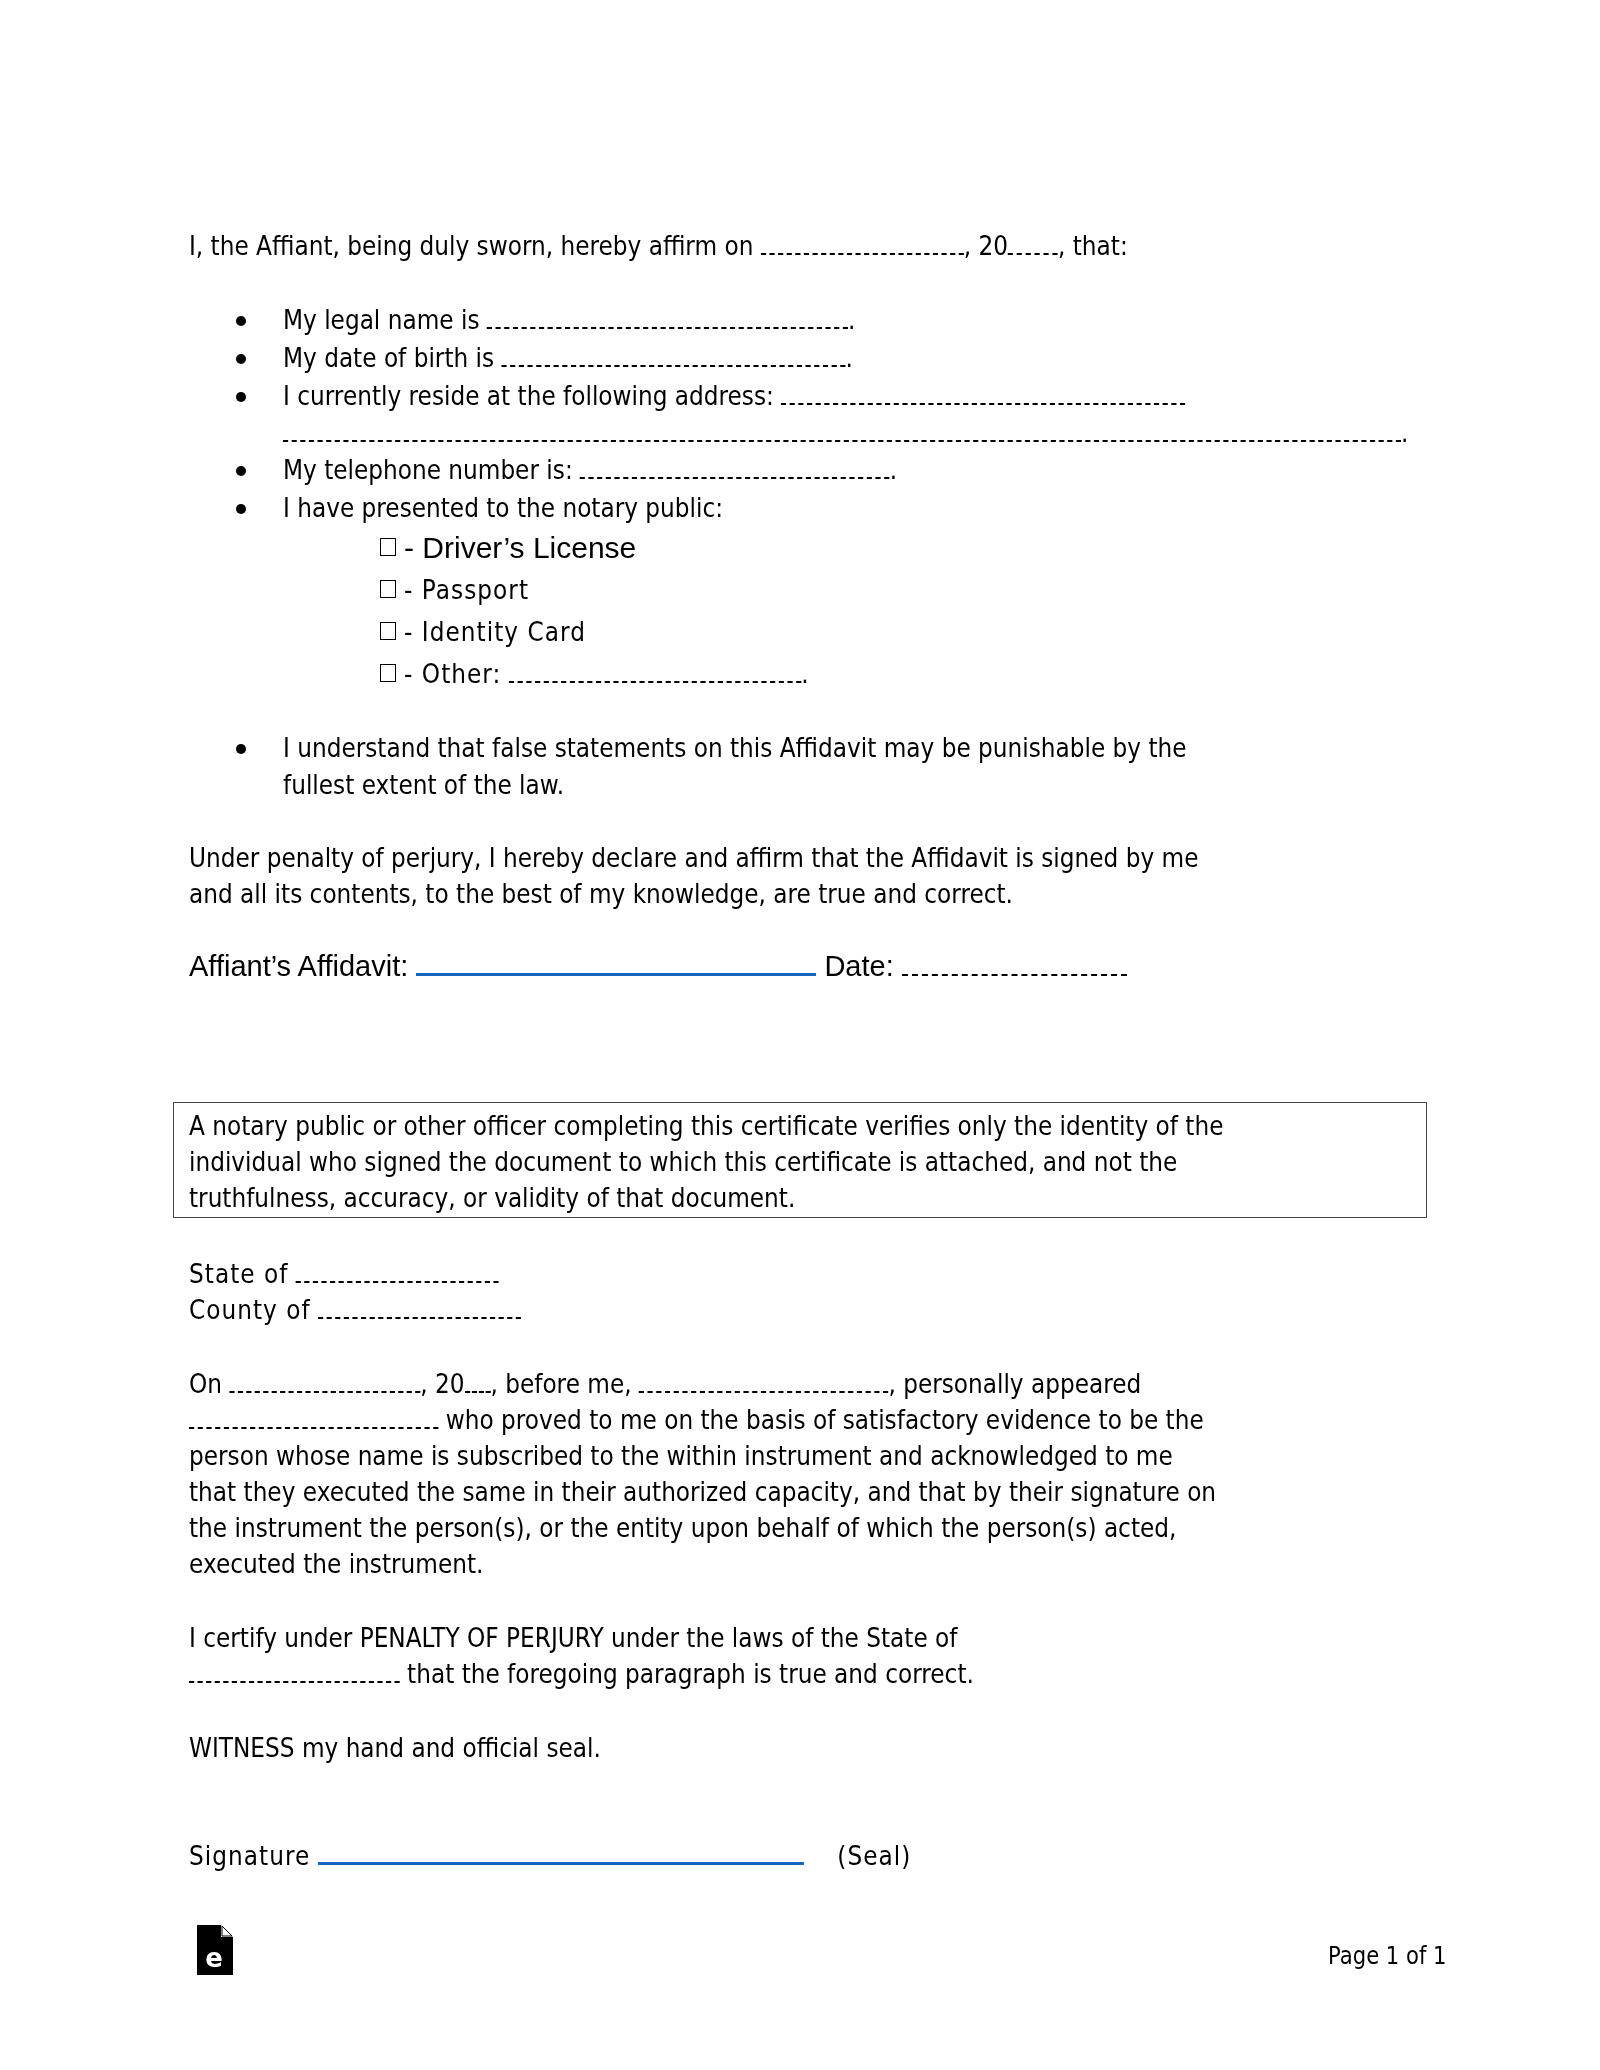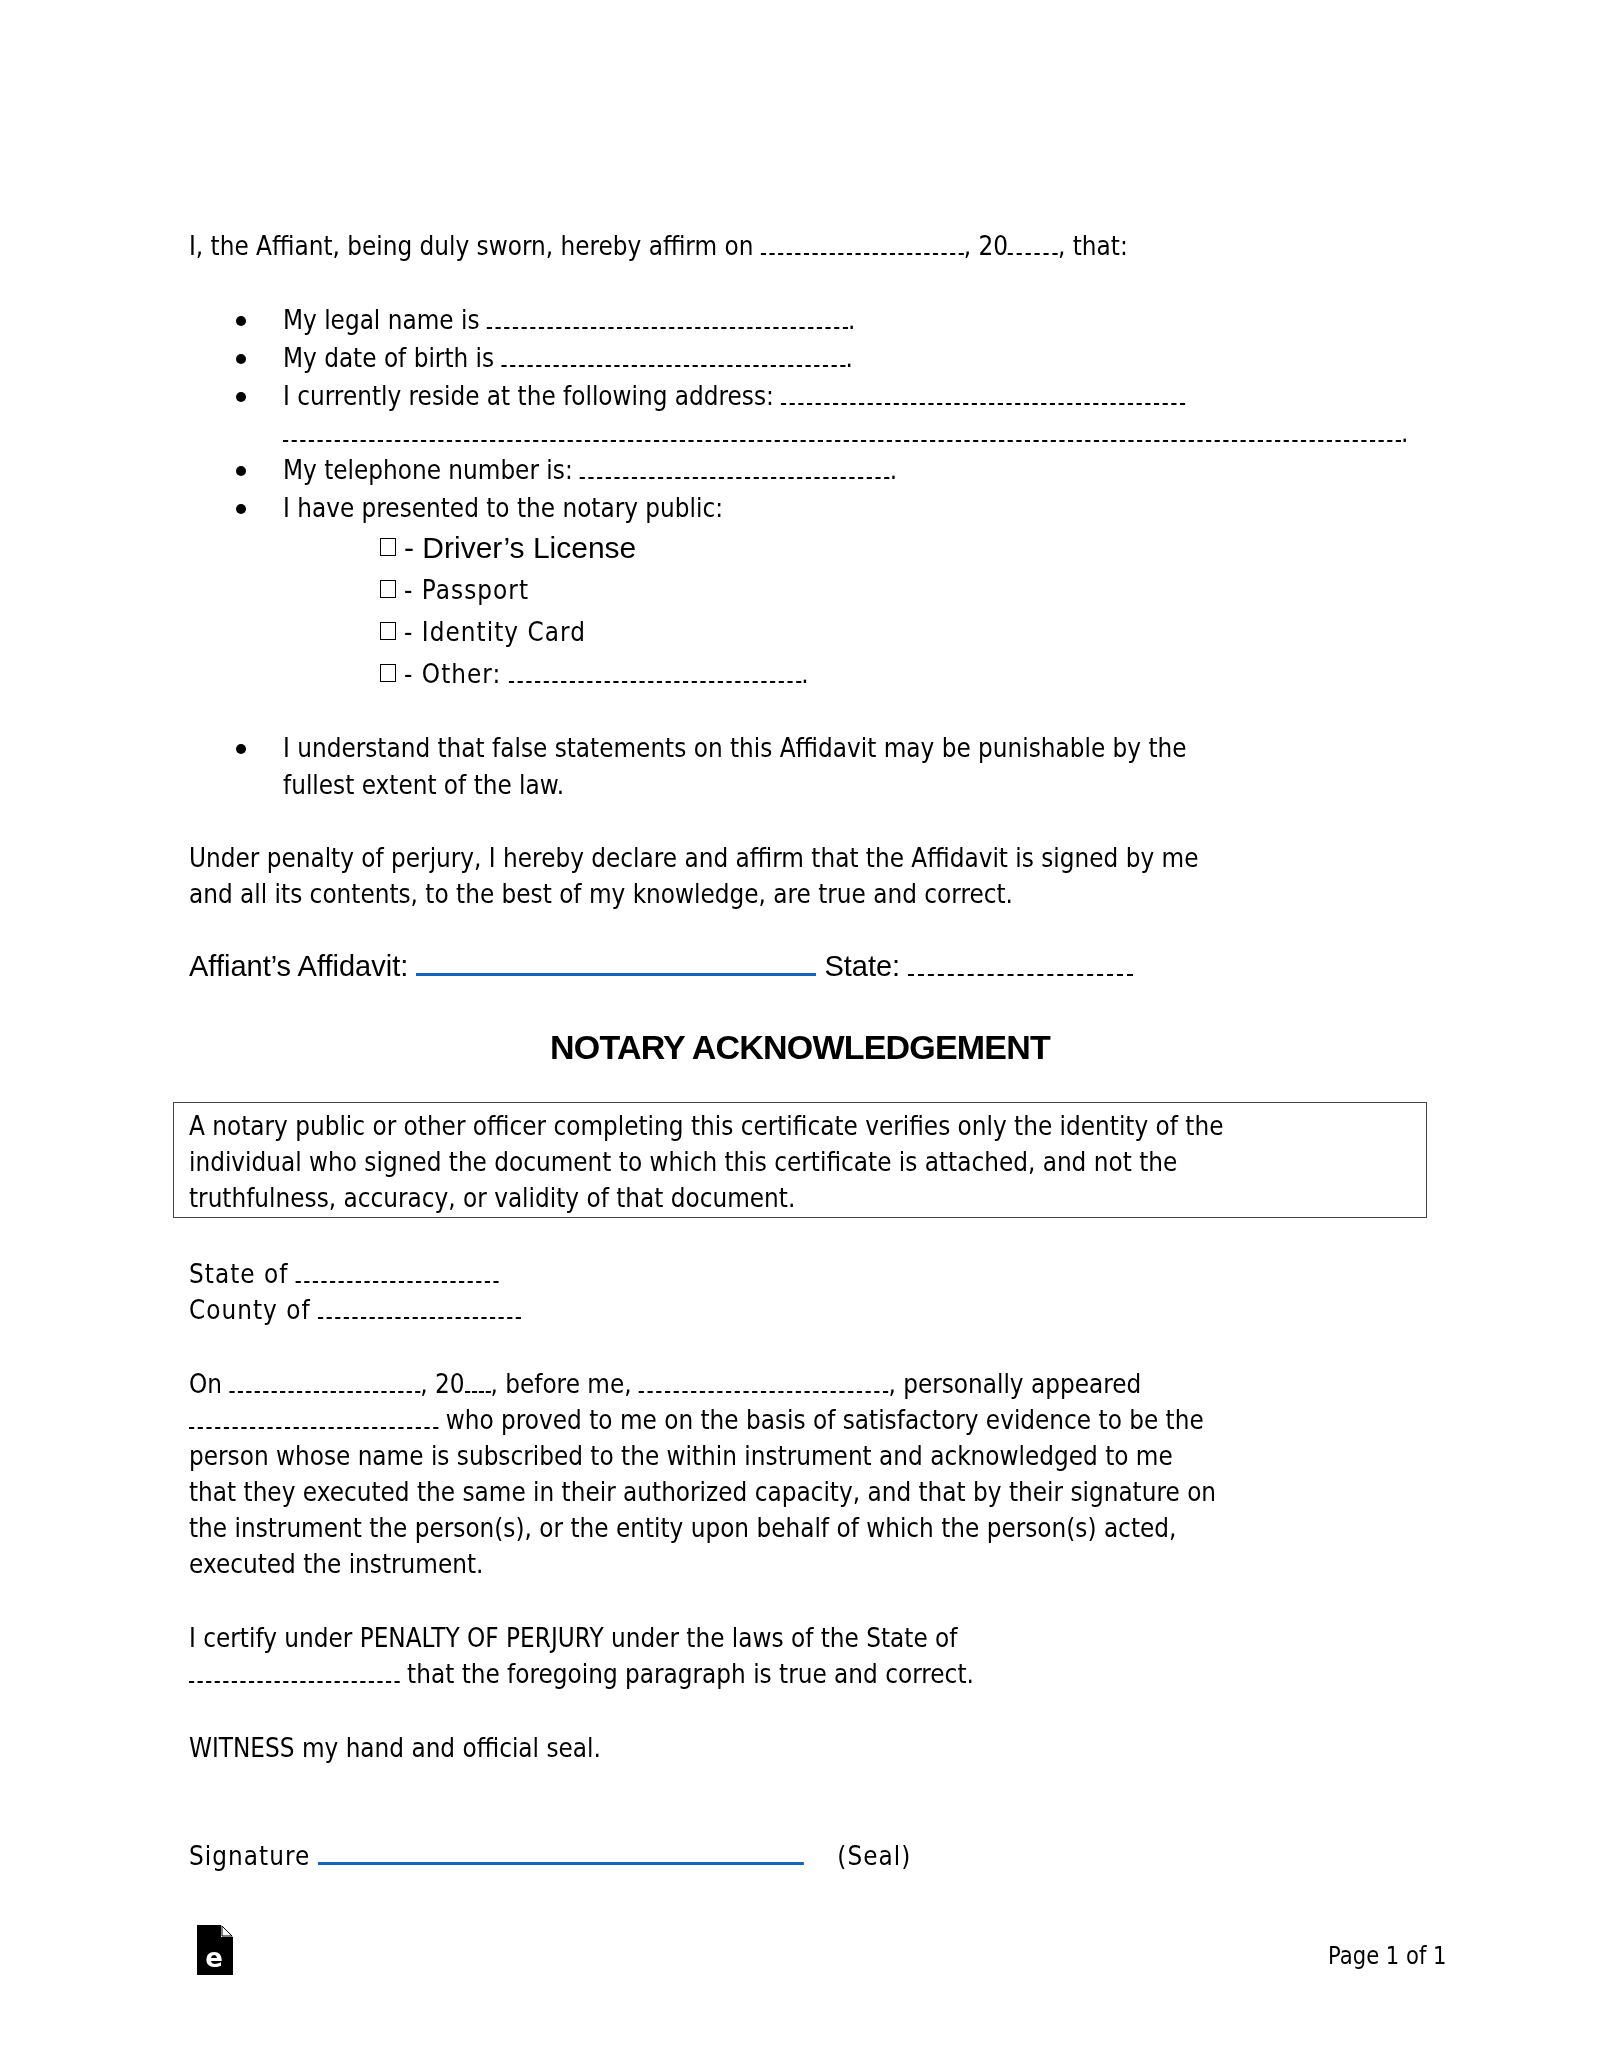--- a/index.html
+++ b/index.html
@@ -87,25 +87,24 @@
   <div class="bullet" style="left:236px; top:744px;"></div>
   <div class="txt cond" style="left:283px; top:730px;">I understand that false statements on this Affidavit may be punishable by the</div>
   <div class="txt cond" style="left:283px; top:767px;">fullest extent of the law.</div>
 
   <div class="txt cond" style="left:189px; top:840px;">Under penalty of perjury, I hereby declare and affirm that the Affidavit is signed by me</div>
   <div class="txt cond" style="left:189px; top:876px;">and all its contents, to the best of my knowledge, are true and correct.</div>
 
   <div class="txt" style="left:189px; top:948px; font-family:'Liberation Sans',sans-serif; font-size:29px;">
     <span>Affiant’s Affidavit:</span>
     <span class="blank blue" style="width:400px;"></span>
-    <span>State:</span>
+    <span>Date:</span>
     <span class="blank" style="width:225px;"></span>
   </div>
 
-  <div class="subtitle">NOTARY ACKNOWLEDGEMENT</div>
 
   <div class="notary-box"></div>
   <div class="txt cond" style="left:189px; top:1108px;">A notary public or other officer completing this certificate verifies only the identity of the</div>
   <div class="txt cond" style="left:189px; top:1144px;">individual who signed the document to which this certificate is attached, and not the</div>
   <div class="txt cond" style="left:189px; top:1180px;">truthfulness, accuracy, or validity of that document.</div>
 
   <div class="txt cond" style="left:189px; top:1256px;">
     <span class="ls">State of</span>
     <span class="blank" style="width:236px;"></span>
   </div>

